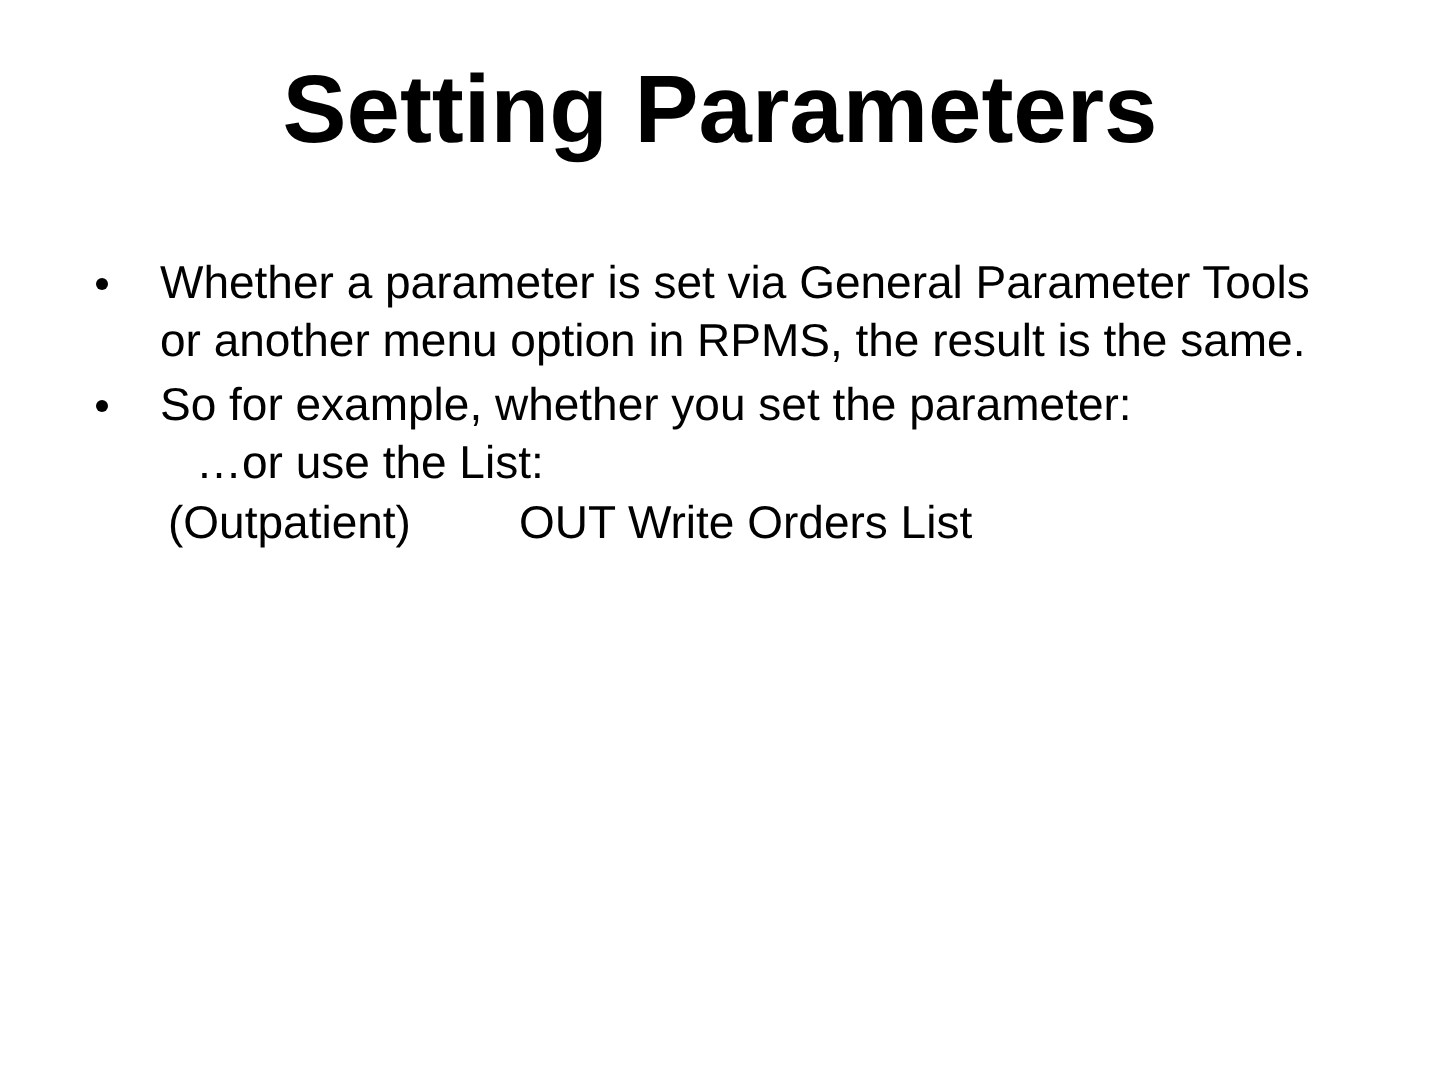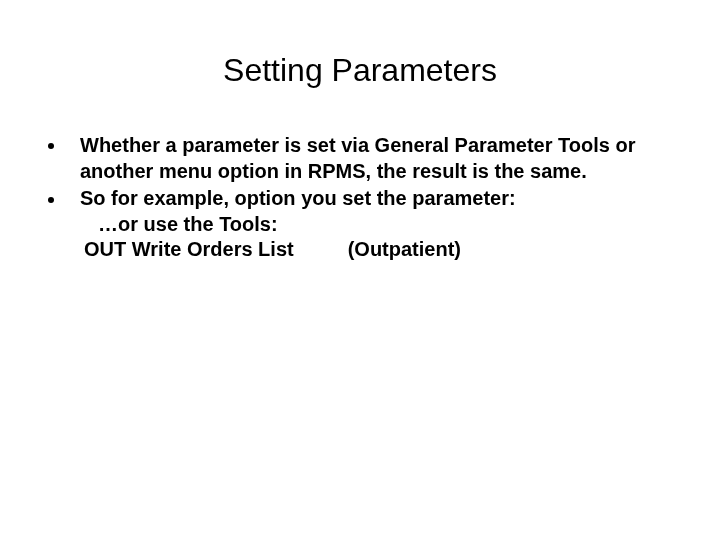--- a/index.html
+++ b/index.html
@@ -10,37 +10,35 @@
     body {
       width: 720px;
       height: 540px;
       background: #ffffff;
       font-family: Arial, Helvetica, sans-serif;
       color: #000000;
       padding: 28px 40px 30px 40px;
       overflow: hidden;
     }
     .title {
-      font-size: 32px;
-      font-weight: 400;
+      font-size: 48px;
+      font-weight: 700;
       text-align: center;
       margin-bottom: 44px;
-      margin-top: 24px;
     }
     .bullets {
       list-style: none;
       padding-left: 0;
     }
     .bullet-item {
       position: relative;
       padding-left: 40px;
-      font-size: 20px;
+      font-size: 23px;
       line-height: 1.28;
       margin-bottom: 2px;
-      font-weight: bold;
     }
     .bullet-marker {
       position: absolute;
       left: 8px;
       top: 0.52em;
       width: 6px;
       height: 6px;
       background: #000;
       border-radius: 50%;
     }
@@ -66,20 +64,20 @@
 
 <h1 class="title">Setting Parameters</h1>
 
 <ul class="bullets">
   <li class="bullet-item">
     <span class="bullet-marker"></span>
     <span>Whether a parameter is set via General Parameter Tools or another menu option in RPMS, the result is the same.</span>
   </li>
   <li class="bullet-item">
     <span class="bullet-marker"></span>
-    <span>So for example, option you set the parameter:</span>
-    <span class="sub-line indent-half">…or use the Tools:</span>
+    <span>So for example, whether you set the parameter:</span>
+    <span class="sub-line indent-half">…or use the List:</span>
     <span class="row-out">
+      <span>(Outpatient)</span>
       <span>OUT Write Orders List</span>
-      <span>(Outpatient)</span>
     </span>
   </li>
 </ul>
 
 </body></html>

